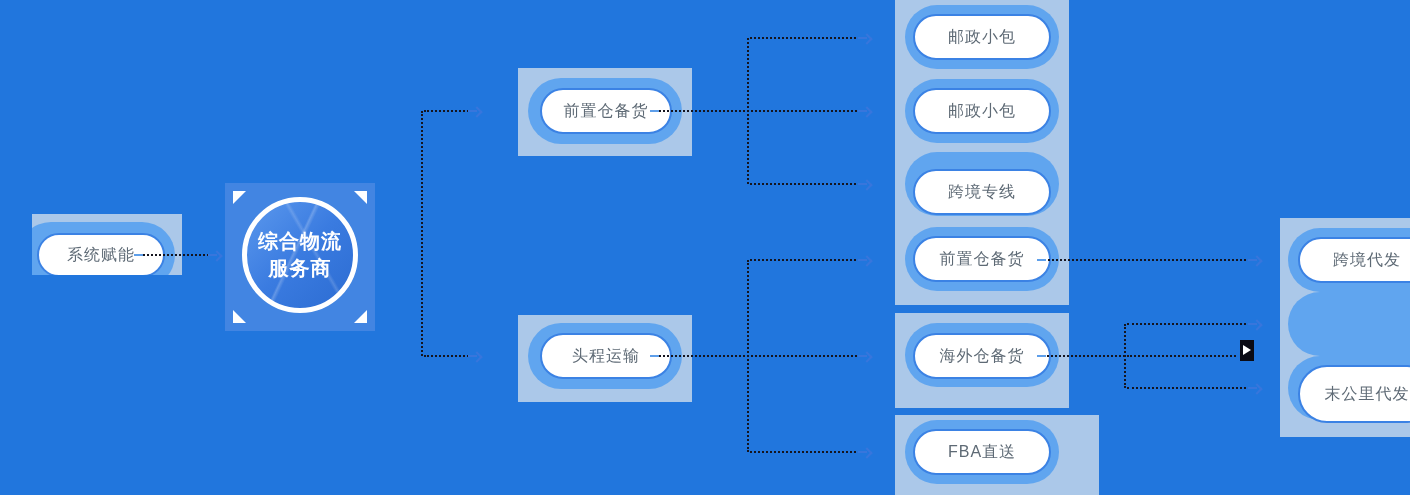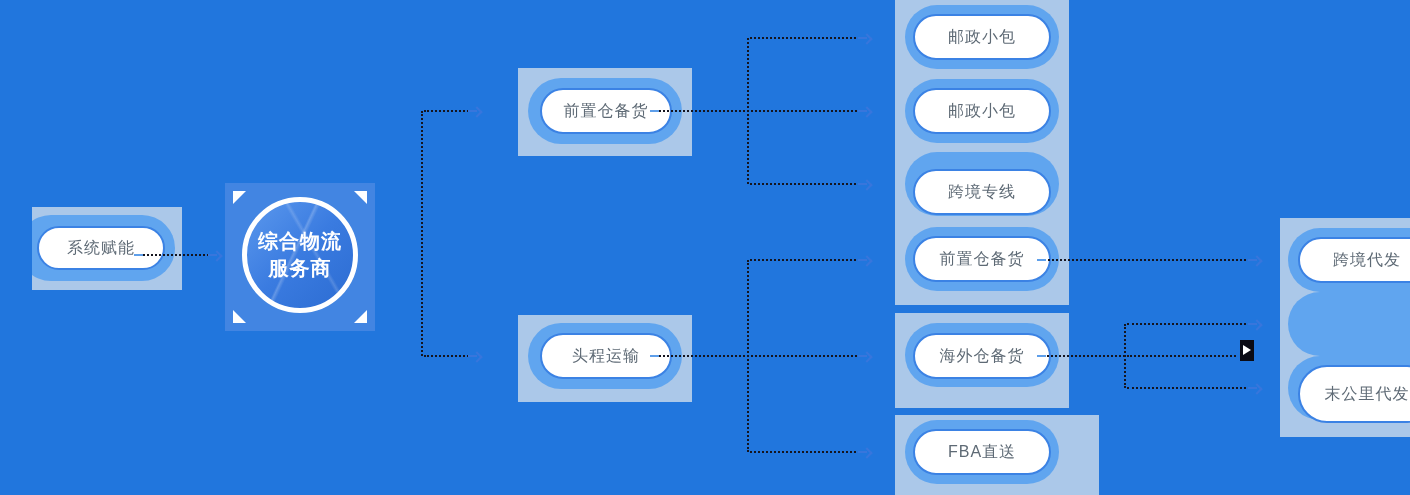--- a/index.html
+++ b/index.html
@@ -40,21 +40,21 @@
     border-top:2px solid #3876DC;border-right:2px solid #3876DC;transform:rotate(45deg);}
   .cursor-box{position:absolute;width:14px;height:21px;background:#0B0B14;}
   .cursor-box::after{content:"";position:absolute;left:3px;top:5px;width:0;height:0;
     border-left:8px solid #FFFFFF;border-top:5px solid transparent;border-bottom:5px solid transparent;}
 </style>
 </head>
 <body>
 
 <div class="canvas">
 
-  <div class="panel" style="left:0;top:207px;width:150px;height:83px;">
+  <div class="panel" style="left:0;top:214px;width:150px;height:61px;">
     <div class="outer-pill" style="left:-14px;top:8px;width:157px;height:66px;"></div>
     <div class="pill" style="left:5px;top:19px;width:128px;height:44px;">
       <span>系统赋能</span>
     </div>
   </div>
 
   <div class="hub-panel" style="left:225px;top:183px;width:150px;height:148px;">
     <div class="corner c-tl" style="left:8px;top:8px;"></div>
     <div class="corner c-tr" style="right:8px;top:8px;"></div>
     <div class="corner c-bl" style="left:8px;bottom:8px;"></div>

